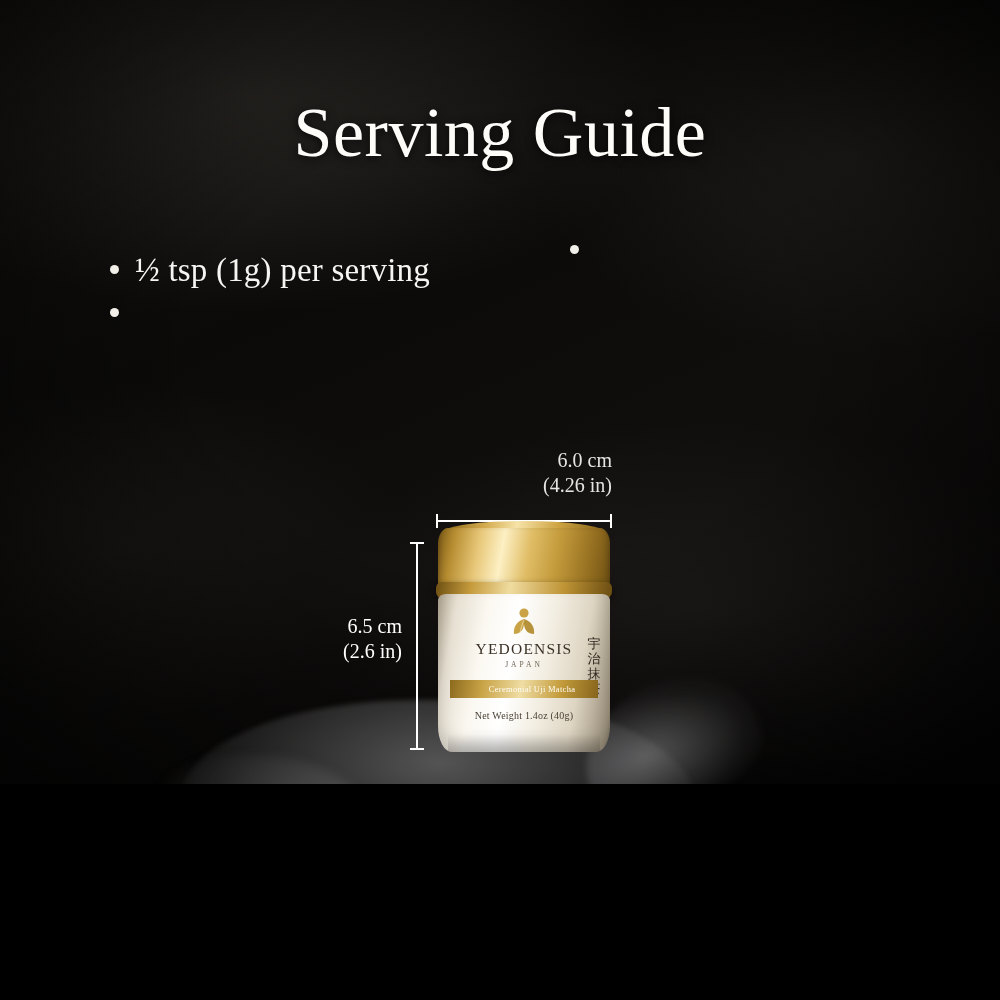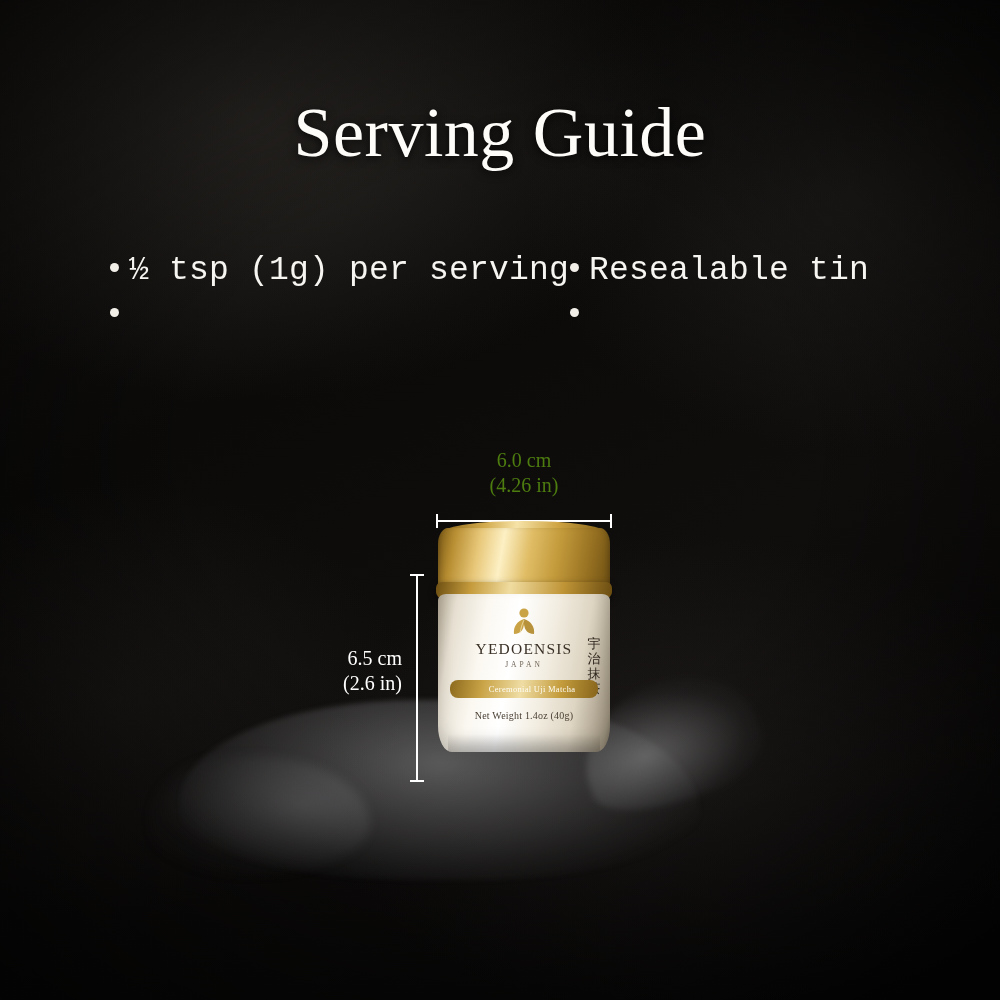--- a/index.html
+++ b/index.html
@@ -3,21 +3,21 @@
 <meta charset="utf-8">
 <style>
   html, body {
     margin: 0;
     padding: 0;
     background: #000;
   }
   .page {
     position: relative;
     width: 1000px;
-    height: 1000px;
+    height: 784px;
     overflow: hidden;
     background: #0a0909;
     font-family: "Liberation Serif", serif;
     color: #ffffff;
   }
   
   .bg-texture {
     position: absolute;
     inset: 0;
     background:
@@ -64,25 +64,24 @@
     left: 110px;
     width: 790px;
     display: grid;
     grid-template-columns: 460px 330px;
     grid-auto-rows: 63px;
     align-items: start;
   }
   .bullet {
     display: flex;
     align-items: baseline;
-    gap: 10px;
+    gap: 16px;
     font-size: 33px;
     color: #f7f5f1;
     letter-spacing: 0.2px;
-    font-family: Liberation Mono, monospace;
   }
   .bullet .dot {
     display: inline-block;
     width: 9px;
     height: 9px;
     border-radius: 50%;
     background: #f2efe9;
     flex: 0 0 auto;
     transform: translateY(-7px);
   }
@@ -214,21 +213,21 @@
     line-height: 15px;
     color: #2c251c;
     text-align: center;
   }
   .tin .band {
     position: absolute;
     left: 12px;
     right: 12px;
     top: 86px;
     height: 18px;
-    border-radius: 8px;
+    border-radius: 0;
     background: linear-gradient(100deg, #8c6a1d 0%, #c9a346 22%, #efdda4 48%, #c49c3c 74%, #86641b 100%);
     display: flex;
     align-items: center;
     justify-content: center;
     padding-left: 16px;
   }
   .tin .band span {
     font-size: 8.5px;
     color: #fffdf4;
     letter-spacing: 0.3px;
@@ -256,21 +255,22 @@
   .dim-width {
     position: absolute;
     left: 436px;
     top: 448px;
     width: 176px;
     text-align: center;
   }
   .dim-width .lbl {
     font-size: 20px;
     line-height: 25px;
-    color: #4d7c0f;
+    color: #e5e5e5;
+    text-align: right;
   }
   .dim-width .rule {
     position: absolute;
     left: 0;
     top: 66px;
     width: 176px;
     height: 14px;
   }
   .dim-width .rule .line {
     position: absolute;
@@ -289,21 +289,20 @@
   }
   .dim-width .rule .cap.l { left: 0; }
   .dim-width .rule .cap.r { right: 0; }
 
   .dim-height {
     position: absolute;
     left: 410px;
     top: 542px;
     width: 14px;
     height: 208px;
-    margin-top: 32px;
   }
   .dim-height .line {
     position: absolute;
     left: 6px;
     top: 2px;
     bottom: 2px;
     width: 2px;
     background: #ffffff;
   }
   .dim-height .cap {
@@ -335,24 +334,20 @@
   <div class="bg-texture"></div>
   <div class="bg-creases"></div>
   <div class="bg-vignette"></div>
 
   <div class="title">Serving Guide</div>
 
   <div class="bullets">
     <div class="bullet">
       <span class="dot"></span>
       <span>½ tsp (1g) per serving</span>
-    </div>
-    <div class="bullet">
-      <span class="dot"></span>
-      <span>Resealable tin</span>
     </div>
     <div class="bullet">
       <span class="dot"></span>
     </div>
     <div class="bullet">
       <span class="dot"></span>
     </div>
   </div>
 
   <div class="hand">

